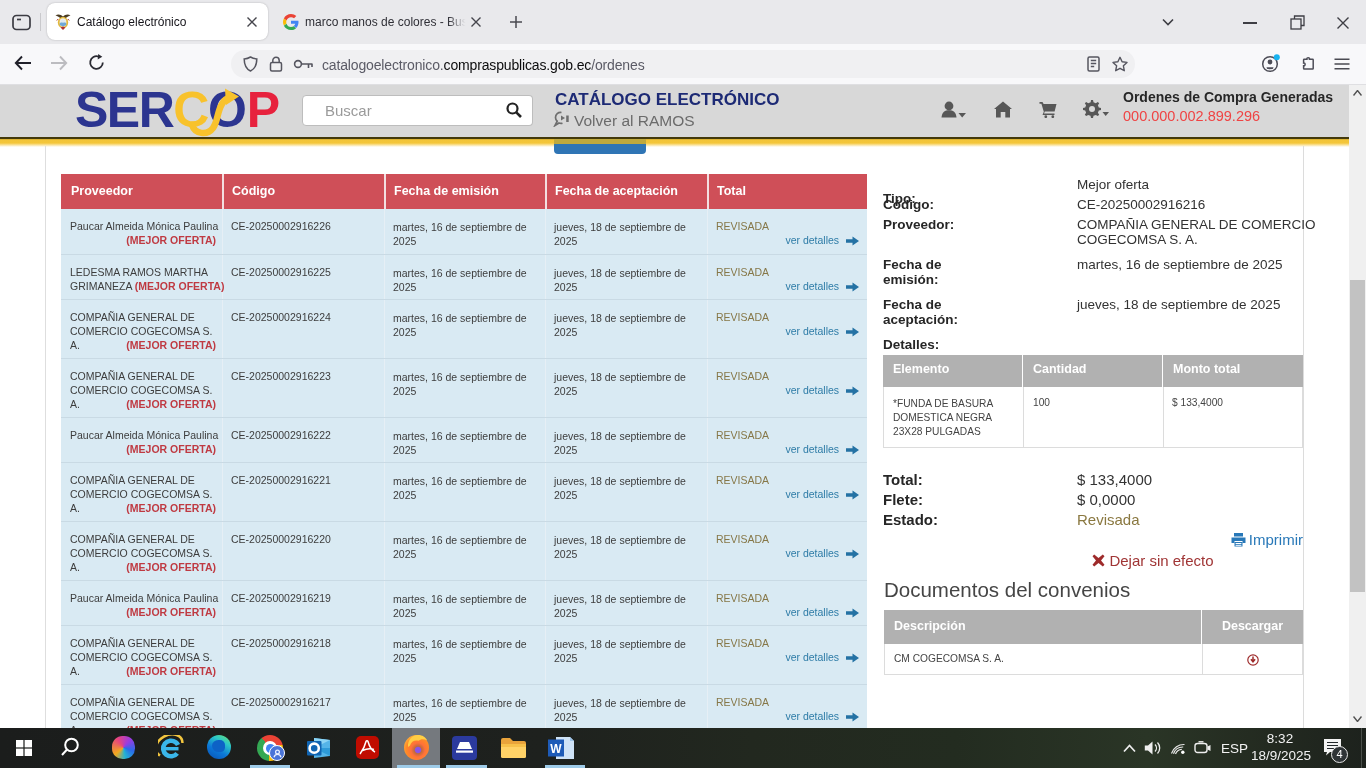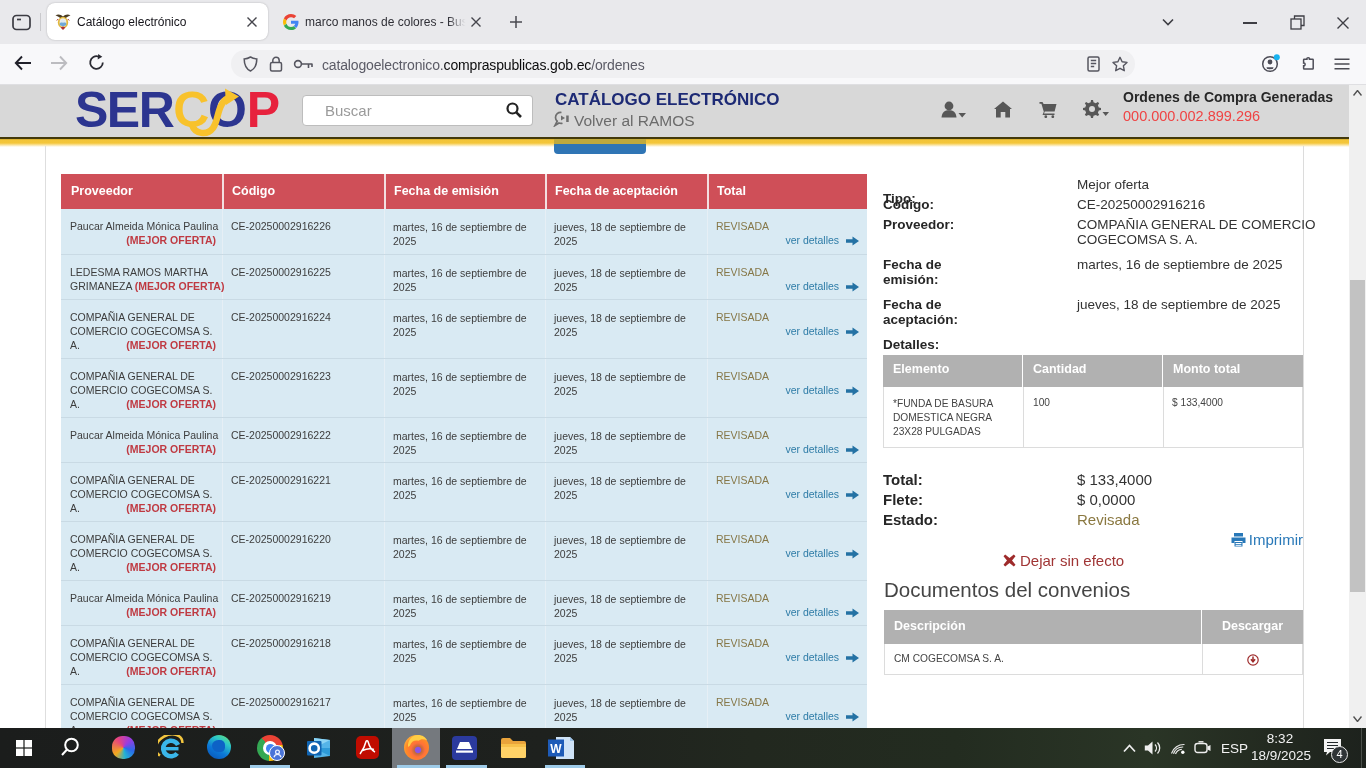--- a/index.html
+++ b/index.html
@@ -386,21 +386,21 @@
 <div class="val" style="top:511px;font-size:15px;color:#8a7840">Revisada</div>
 
 <div class="abs" style="left:1003px;top:531px;width:300px;text-align:right;font-size:15px;color:#2878b8">
   <svg style="vertical-align:-2px;margin-right:3px" width="15" height="14" viewBox="0 0 15 14">
     <rect x="3" y="0" width="9" height="3.5" fill="#2878b8"></rect>
     <path d="M0.5 4.5 H14.5 V10 H11.5 V8 H3.5 V10 H0.5 Z" fill="#2878b8"></path>
     <rect x="3.5" y="9" width="8" height="4.5" fill="#2878b8"></rect>
     <rect x="4.6" y="10" width="5.8" height="1" fill="#fff"></rect>
     <rect x="4.6" y="11.8" width="5.8" height="1" fill="#fff"></rect>
   </svg>Imprimir</div>
-<div class="abs" style="left:1003px;top:552px;width:300px;text-align:left;font-size:15px;color:#a03535">
+<div class="abs" style="left:1003px;top:552px;width:300px;text-align:center;font-size:15px;color:#a03535">
   <svg style="vertical-align:-1px;margin-right:4px" width="13" height="13" viewBox="0 0 13 13">
     <path d="M2.2 0.5 L6.5 4 L10.8 0.5 L12.5 2.2 L9 6.5 L12.5 10.8 L10.8 12.5 L6.5 9 L2.2 12.5 L0.5 10.8 L4 6.5 L0.5 2.2 Z" fill="#9e2b2b"></path>
   </svg>Dejar sin efecto</div>
 <div class="abs" style="left:884px;top:578px;font-size:20.5px;color:#454545">Documentos del convenios</div>
 
 <div class="ghead" style="left:884px;top:610px;width:317px;height:34px;padding:9px 0 0 10px">Descripción</div>
 <div class="ghead" style="left:1202px;top:610px;width:101px;height:34px;padding:9px 0 0 0;text-align:center">Descargar</div>
 <div class="abs" style="left:884px;top:644px;width:419px;height:31px;border:1px solid #dcdcdc;border-top:none"></div>
 <div class="abs" style="left:1202px;top:644px;width:1px;height:31px;background:#dcdcdc"></div>
 <div class="abs" style="left:894px;top:653px;font-size:10.2px;color:#444">CM COGECOMSA S. A.</div>

